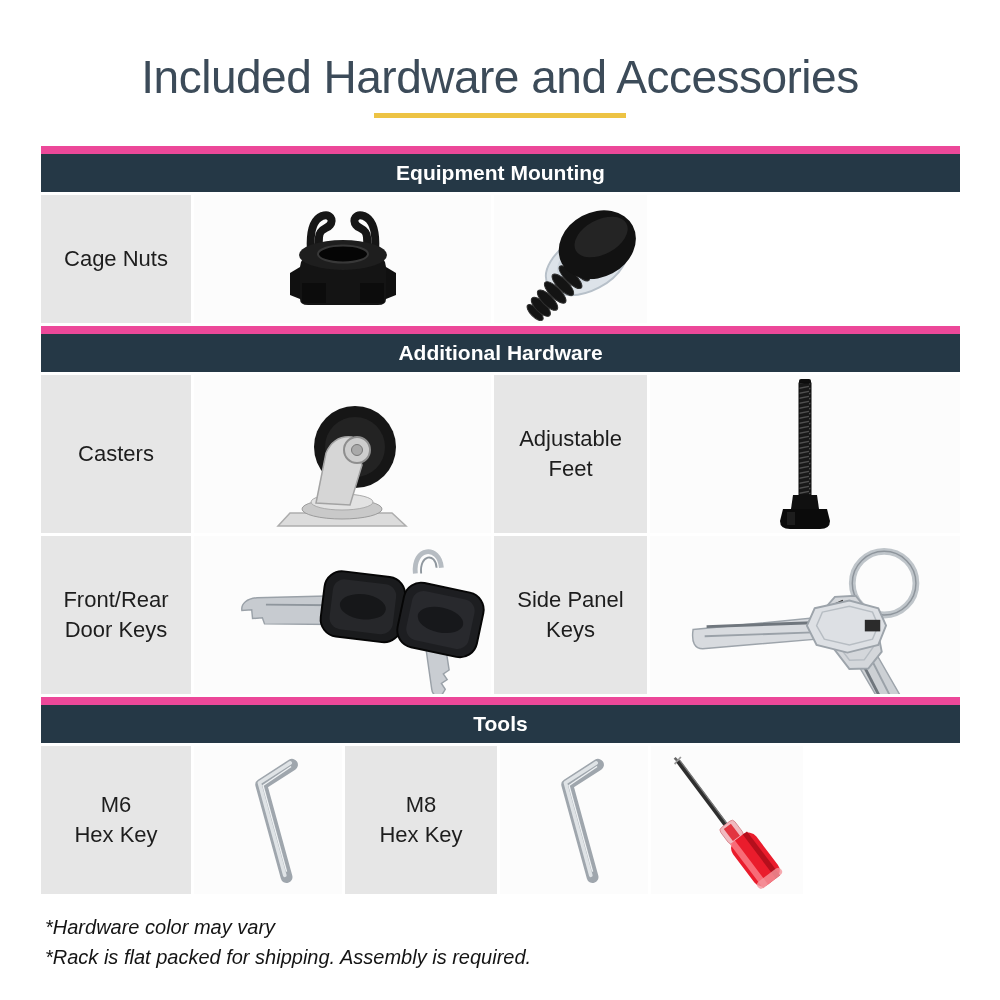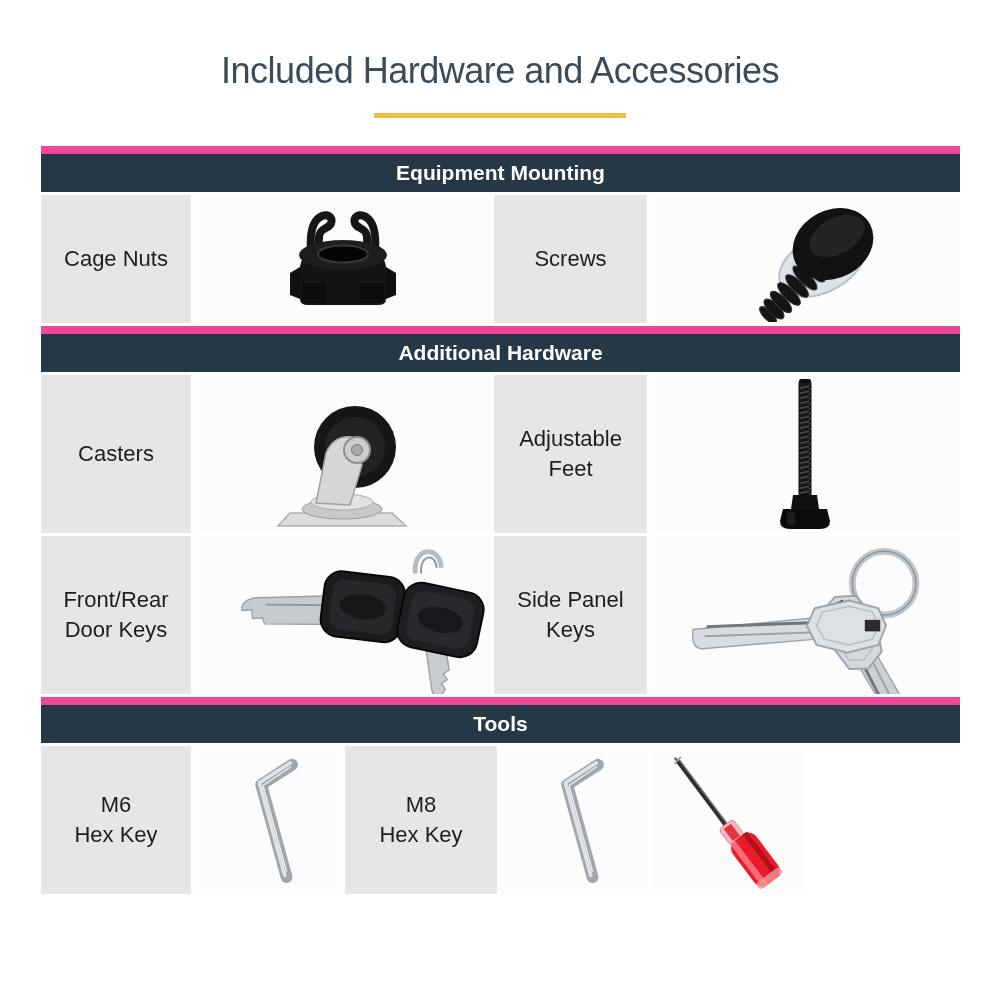--- a/index.html
+++ b/index.html
@@ -1,21 +1,21 @@
 <!DOCTYPE html>
 <html style="--header-band: #253846; --header-text: #ffffff; --accent-yellow: #edc344; --label-cell-bg: #e6e6e6; --image-cell-bg: #fcfcfc; --title-text: #3c4b59; --footnote-text: #141414;"><head>
 <meta charset="utf-8">
 <style>
   html,body{margin:0;padding:0;background:#fff;}
   #canvas{position:relative;width:1000px;height:1000px;background:#fff;overflow:hidden;
           font-family:"Liberation Sans",sans-serif;}
 
   
   .title{position:absolute;top:50px;left:0;width:100%;text-align:center;
-         font-size:36px;font-weight:300;letter-spacing:-0.5px;
+         font-size:46px;font-weight:300;letter-spacing:-0.5px;
          color:var(--title-text,#3c4b59);}
   .title-rule{position:absolute;top:113px;left:374px;width:252px;height:5px;
               background:var(--accent-yellow,#edc344);}
 
   
   .tbl{position:absolute;left:41px;top:146px;width:919px;}
   .band{height:46px;margin:3px 0;background:var(--header-band,#253846);
         border-top:8px solid #ec4899;box-sizing:border-box;
         display:flex;align-items:center;justify-content:center;}
   .band:first-child{margin-top:0;}
@@ -57,21 +57,20 @@
           <path d="M32,64 L22,70 L22,92 L32,96 Z" fill="#101010"></path>
           <path d="M118,64 L128,70 L128,92 L118,96 Z" fill="#101010"></path>
           <path d="M32,64 Q32,52 50,50 L100,50 Q118,52 118,64 L118,96 Q118,102 110,102 L40,102 Q32,102 32,96 Z" fill="#141414"></path>
           <ellipse cx="75" cy="52" rx="44" ry="15" fill="#1e1e1e"></ellipse>
           <ellipse cx="75" cy="51" rx="25" ry="8.5" fill="#050505"></ellipse>
           <ellipse cx="75" cy="51" rx="25" ry="8.5" fill="none" stroke="#383838" stroke-width="2"></ellipse>
           <rect x="34" y="80" width="24" height="20" fill="#0c0c0c"></rect>
           <rect x="92" y="80" width="24" height="20" fill="#0c0c0c"></rect>
         </svg>
       </div>
-      <div class="lbl">Screws</div>
       <div class="img">
         <svg width="160" height="126" viewBox="0 0 160 126">
           <ellipse cx="97" cy="68" rx="46" ry="28" transform="rotate(-28 97 68)" fill="#dde3e9" stroke="#b7c0c9" stroke-width="2"></ellipse>
           <ellipse cx="100" cy="63" rx="37" ry="21" transform="rotate(-28 100 63)" fill="#cfd7df"></ellipse>
           <ellipse cx="43" cy="119" rx="11" ry="4.5" transform="rotate(45 43 119)" fill="#141414" stroke="#2f2f2f"></ellipse>
           <ellipse cx="49" cy="113" rx="13" ry="5.5" transform="rotate(45 49 113)" fill="#141414" stroke="#2f2f2f"></ellipse>
           <ellipse cx="56" cy="106" rx="14" ry="5.5" transform="rotate(45 56 106)" fill="#141414" stroke="#2f2f2f"></ellipse>
           <ellipse cx="64" cy="98" rx="15" ry="5.5" transform="rotate(45 64 98)" fill="#141414" stroke="#2f2f2f"></ellipse>
           <ellipse cx="72" cy="90" rx="15" ry="5.5" transform="rotate(45 72 90)" fill="#141414" stroke="#2f2f2f"></ellipse>
           <ellipse cx="80" cy="82" rx="16" ry="5.5" transform="rotate(45 80 82)" fill="#141414" stroke="#2f2f2f"></ellipse>
@@ -205,14 +204,18 @@
             <rect x="94" y="94" width="7" height="62" fill="#f9767f" opacity="0.9"></rect>
             <rect x="112" y="94" width="6" height="62" fill="#b50f1c"></rect>
             <rect x="90" y="147" width="33" height="9" rx="4.5" fill="#f4959c" opacity="0.8"></rect>
           </g>
         </svg>
       </div>
     </div>
 
   </div>
 
+  <div class="foot">
+    <div>*Hardware color may vary</div>
+    <div>*Rack is flat packed for shipping. Assembly is required.</div>
+  </div>
 
 </div>
 
 </body></html>

